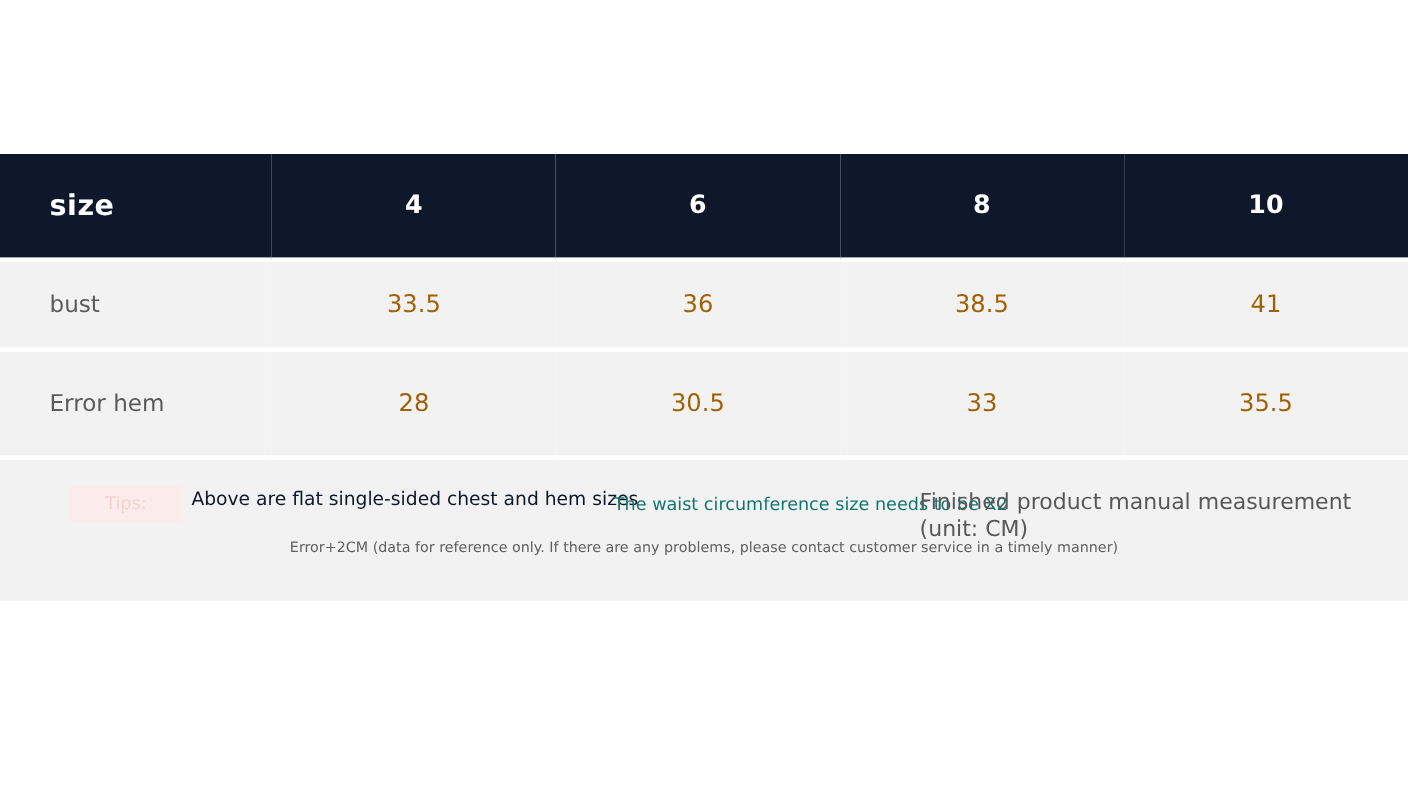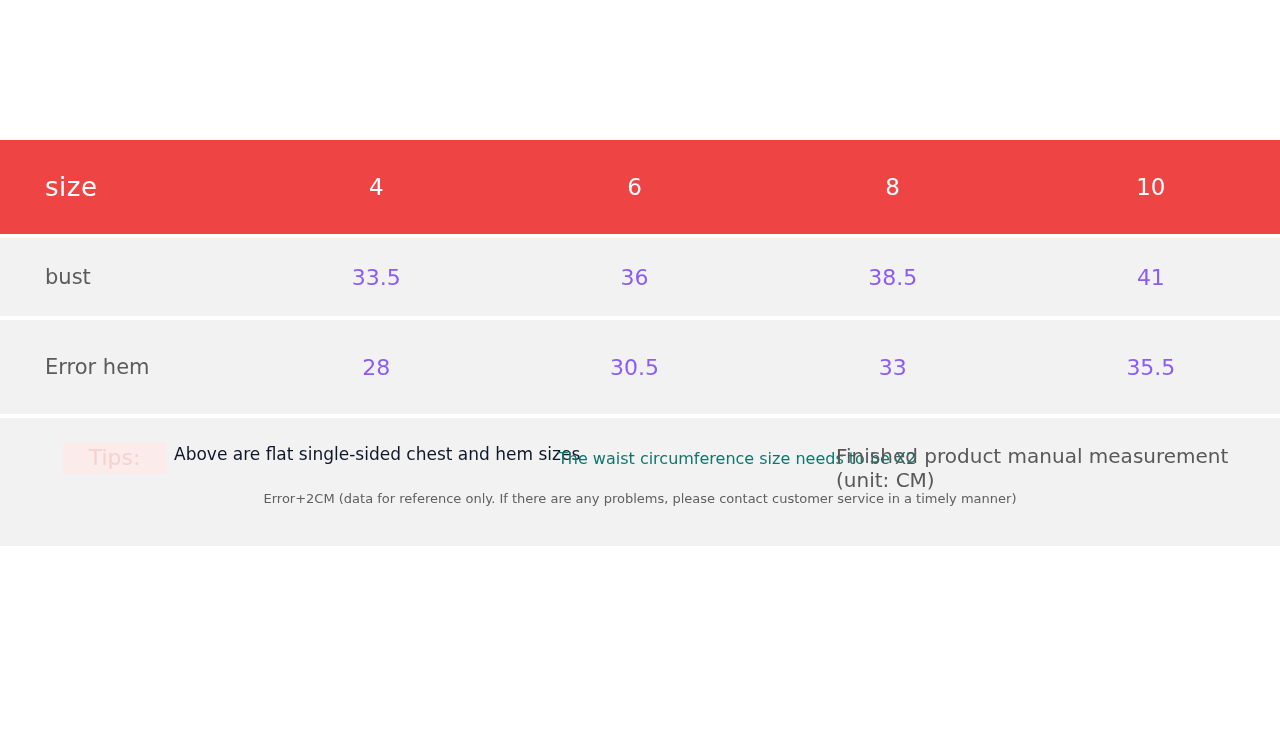--- a/index.html
+++ b/index.html
@@ -39,24 +39,24 @@
     left: 0;
     width: 1280px;
     border-collapse: collapse;
     table-layout: fixed;
   }
 
   .size-table col.lbl { width: 247px; }
   .size-table col.v   { width: 258px; }
 
   .size-table thead th {
-    background: #ef4444;
+    background: #0f172a;
     height: 94px;
     color: #ffffff;
-    font-weight: normal;
+    font-weight: bold;
     vertical-align: middle;
     padding: 0;
   }
 
   .size-table thead th.hdr-label {
     text-align: left;
     padding-left: 45px;
     font-size: 26px;
     letter-spacing: 0.5px;
   }
@@ -81,21 +81,21 @@
     text-align: left;
     padding-left: 45px;
     font-size: 21px;
     color: #5b5b5b;
     line-height: 1.45;
   }
 
   .size-table tbody td.row-val {
     text-align: center;
     font-size: 22px;
-    color: #8b5cf6;
+    color: #a16207;
   }
 
   .r-bust td { height: 78px; }
   .r-hem  td { height: 94px; }
   .r-len  td { height: 94px; }
 
   .notes-row td {
     background: #f2f2f2;
     border-top: 4px solid #ffffff;
     height: 128px;
@@ -110,21 +110,21 @@
 
   .tips-chip {
     position: absolute;
     left: 63px;
     top: 24px;
     width: 103px;
     height: 32px;
     background: #fbeceb;
     border-radius: 2px;
     color: #f3d2cf;
-    font-size: 22px;
+    font-size: 16px;
     line-height: 32px;
     text-align: center;
   }
 
   .note-a {
     position: absolute;
     left: 174px;
     top: 26px;
     font-size: 17px;
     color: #0f172a;

